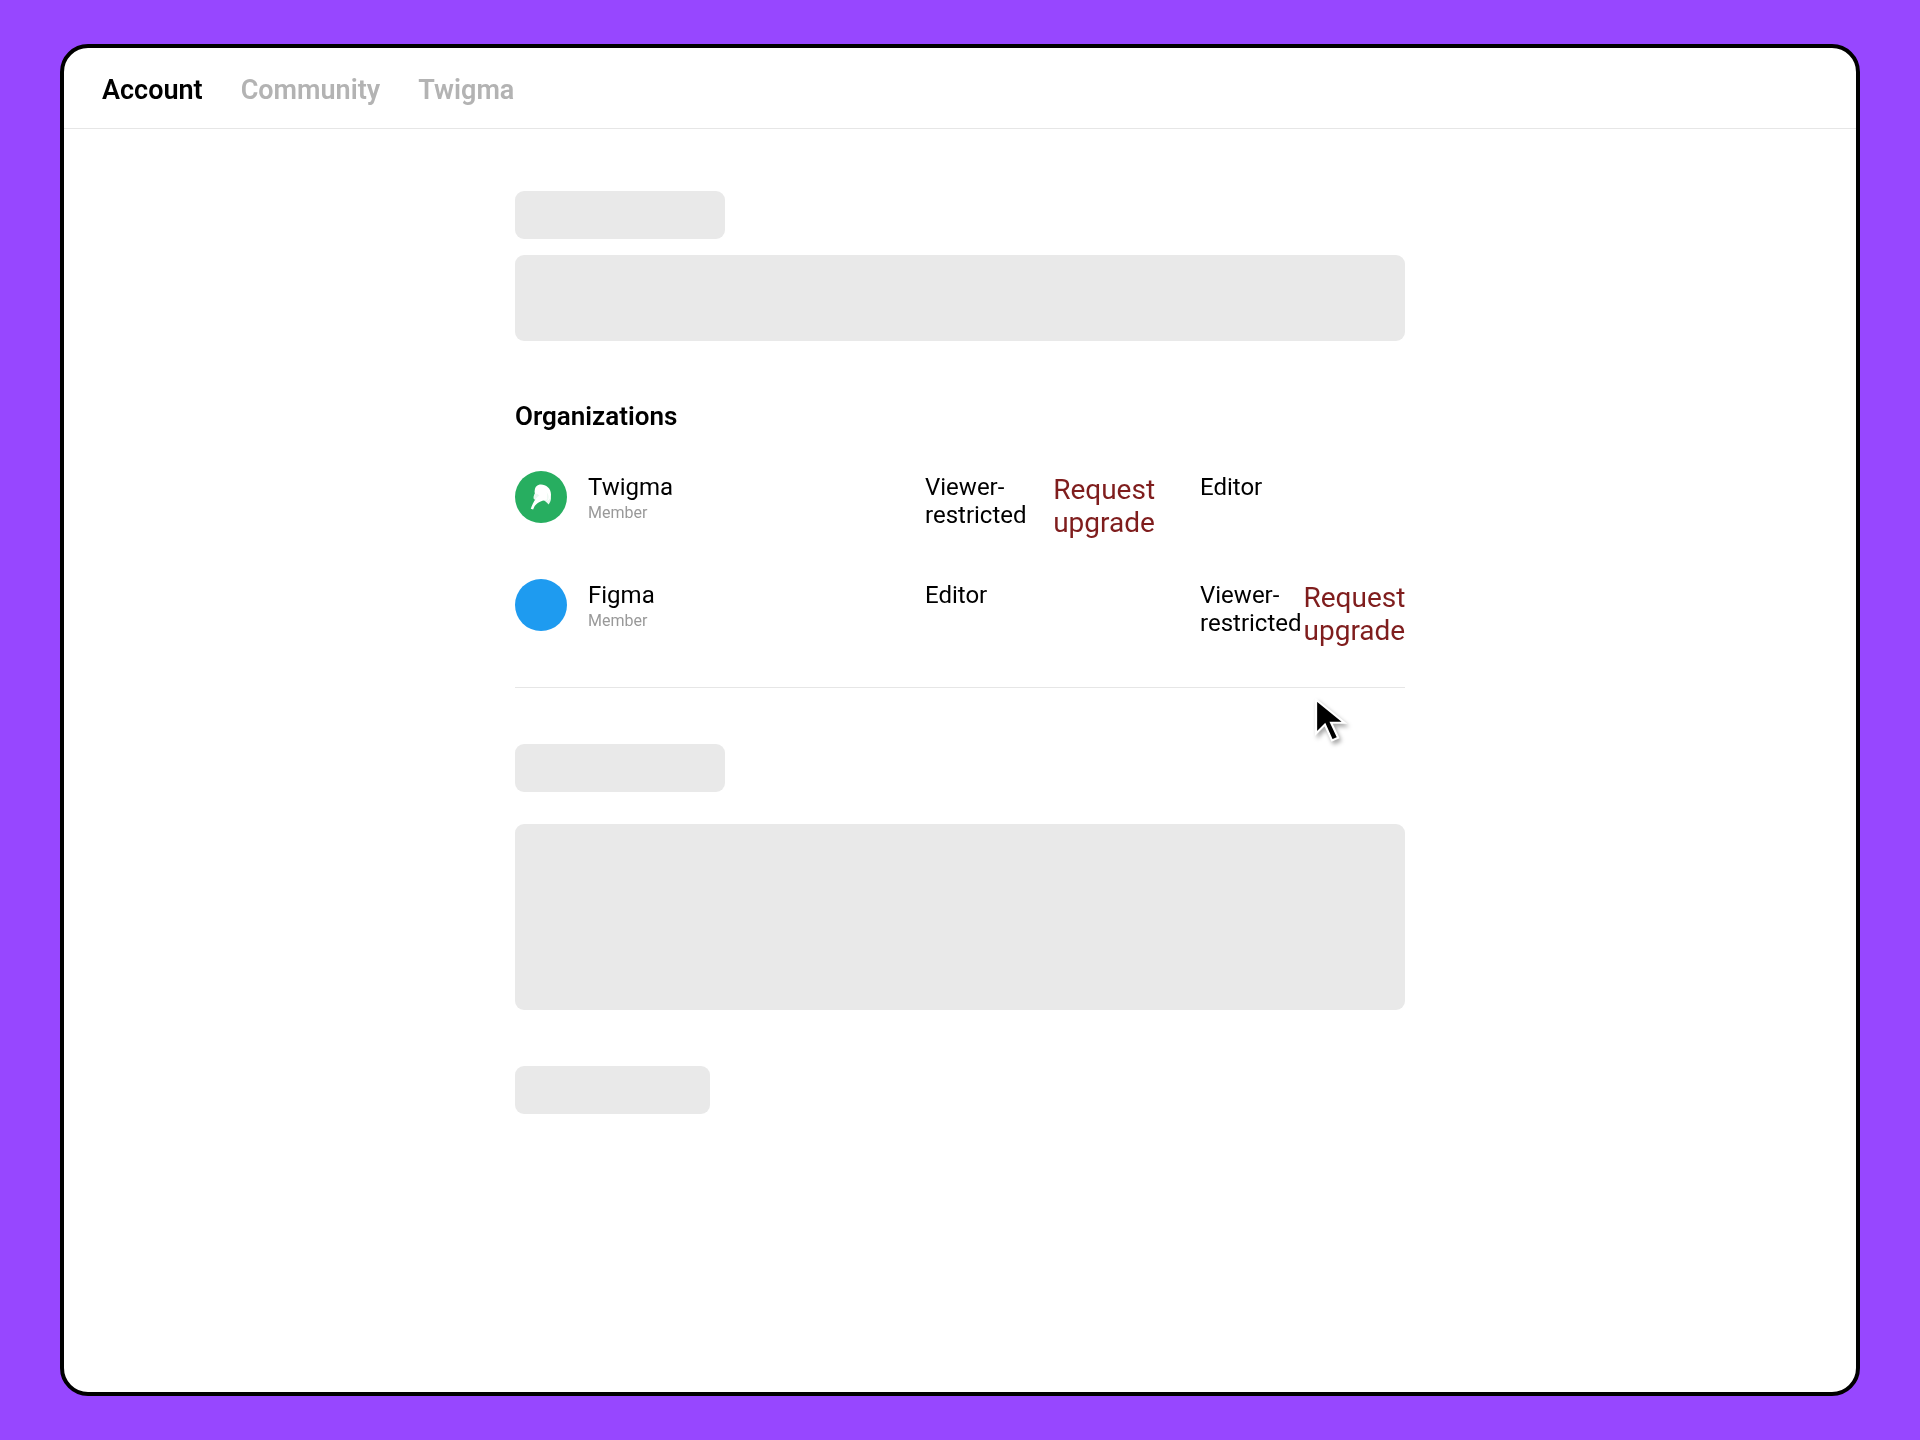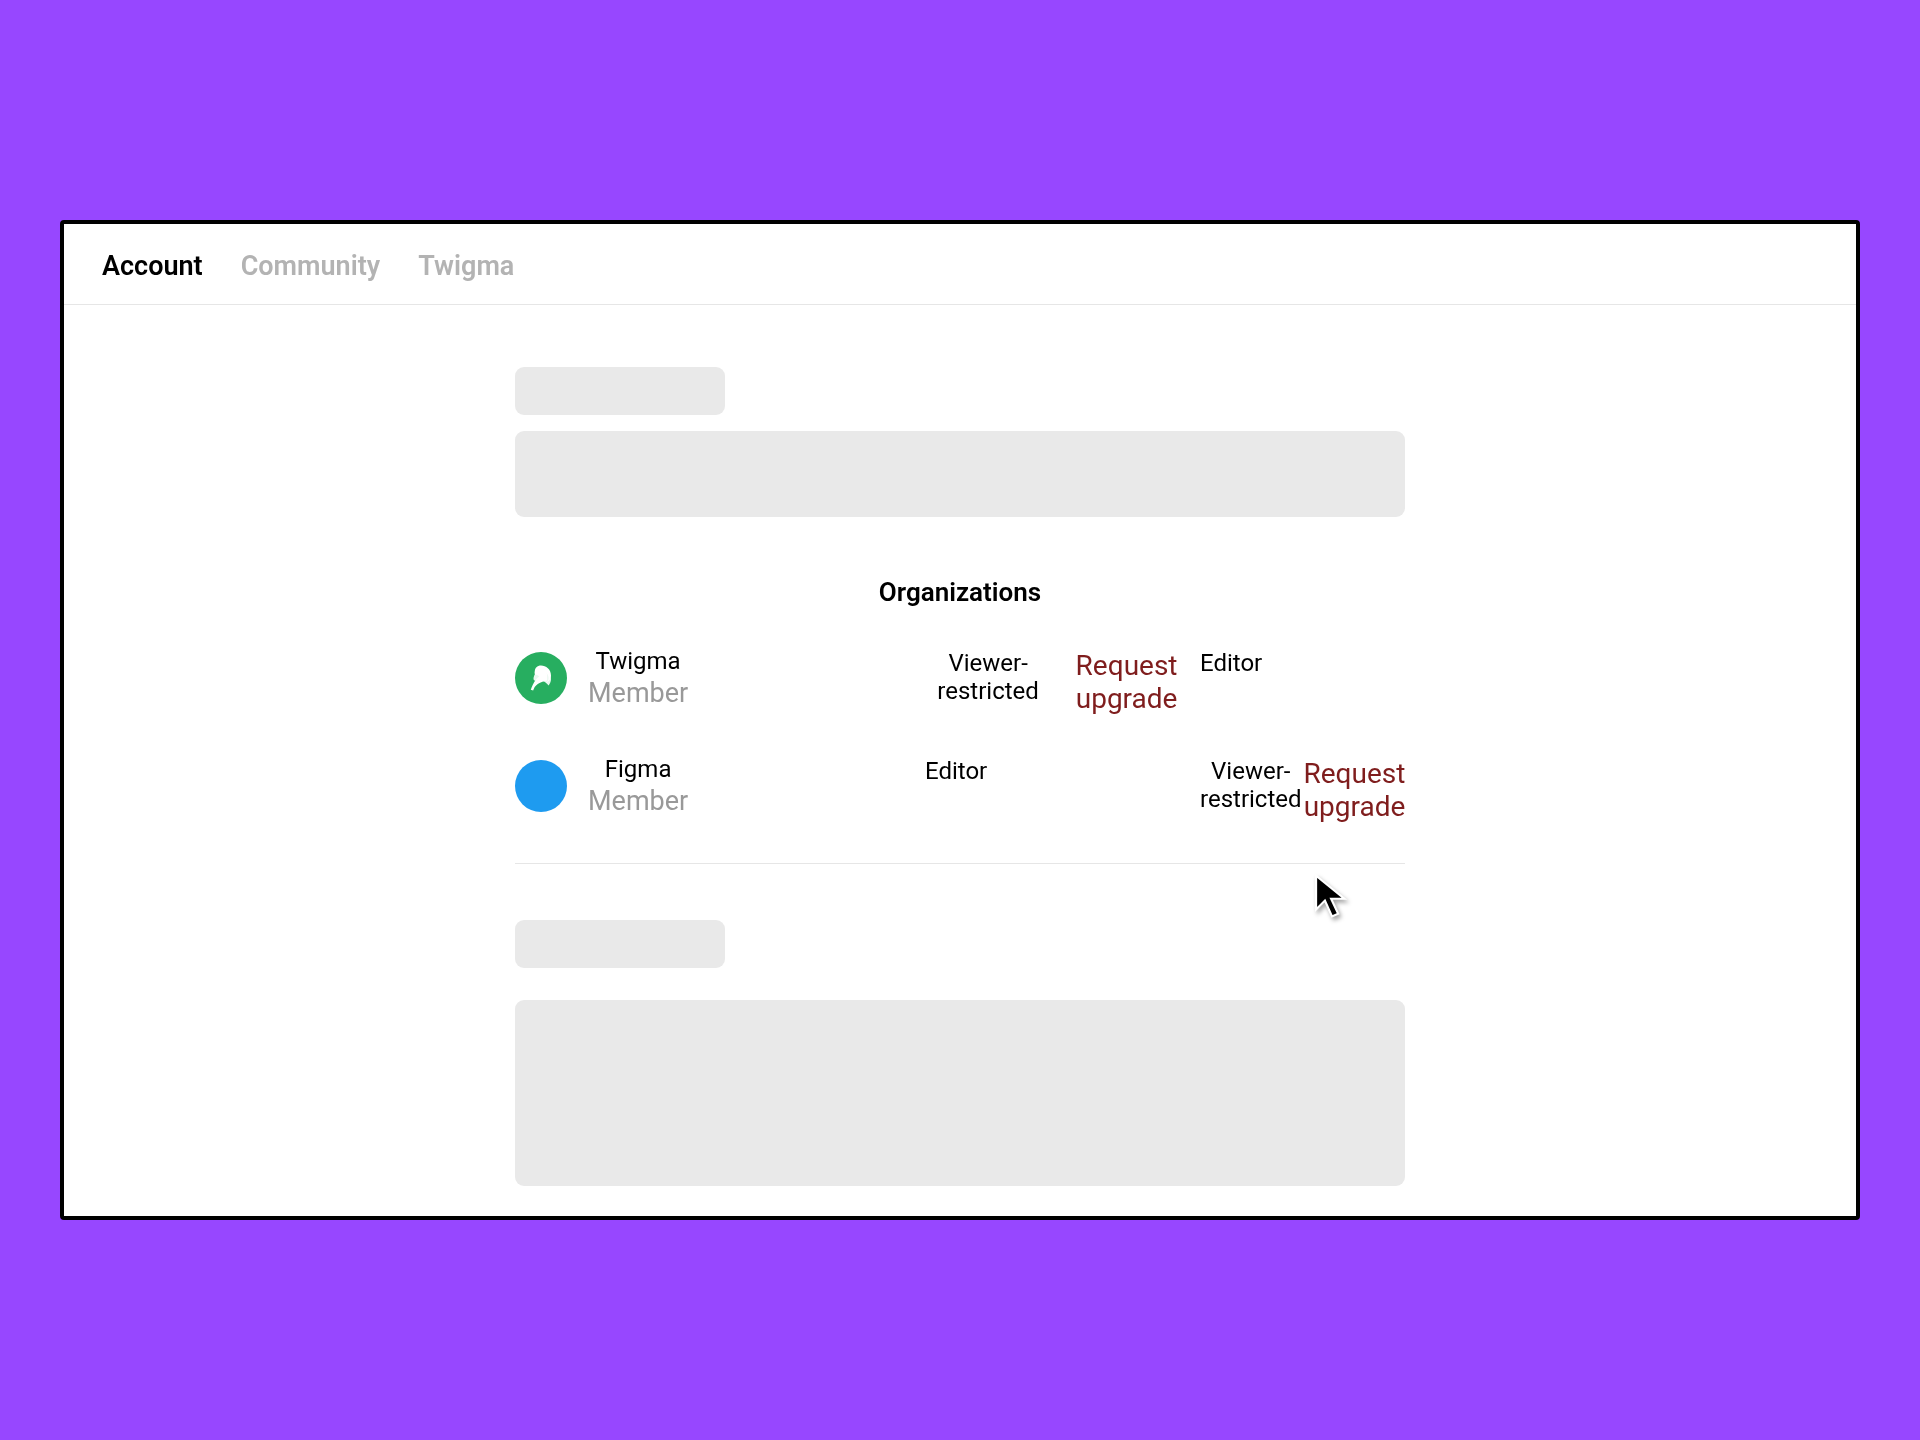--- a/index.html
+++ b/index.html
@@ -14,28 +14,27 @@
       width: 1920px;
       height: 1440px;
       display: flex;
       align-items: center;
       justify-content: center;
     }
 
     .window {
       background: #ffffff;
       width: 1800px;
-      height: 1000px;
-      border-radius: 4px;
+      height: 1352px;
+      border-radius: 28px;
       border: 4px solid #000000;
       overflow: hidden;
       display: flex;
       flex-direction: column;
       position: relative;
-      text-align: center;
     }
 
     .tabs {
       display: flex;
       gap: 38px;
       padding: 26px 38px 22px 38px;
       border-bottom: 1px solid #E6E6E6;
     }
 
     .tab {
@@ -138,21 +137,21 @@
       gap: 2px;
     }
 
     .org-name {
       font-size: 24px;
       font-weight: 400;
       color: #000000;
     }
 
     .org-role {
-      font-size: 27px;
+      font-size: 16px;
       font-weight: 400;
       color: #999999;
     }
 
     .role-cell {
       display: flex;
       flex-direction: row;
       gap: 2px;
       padding-top: 2px;
     }

